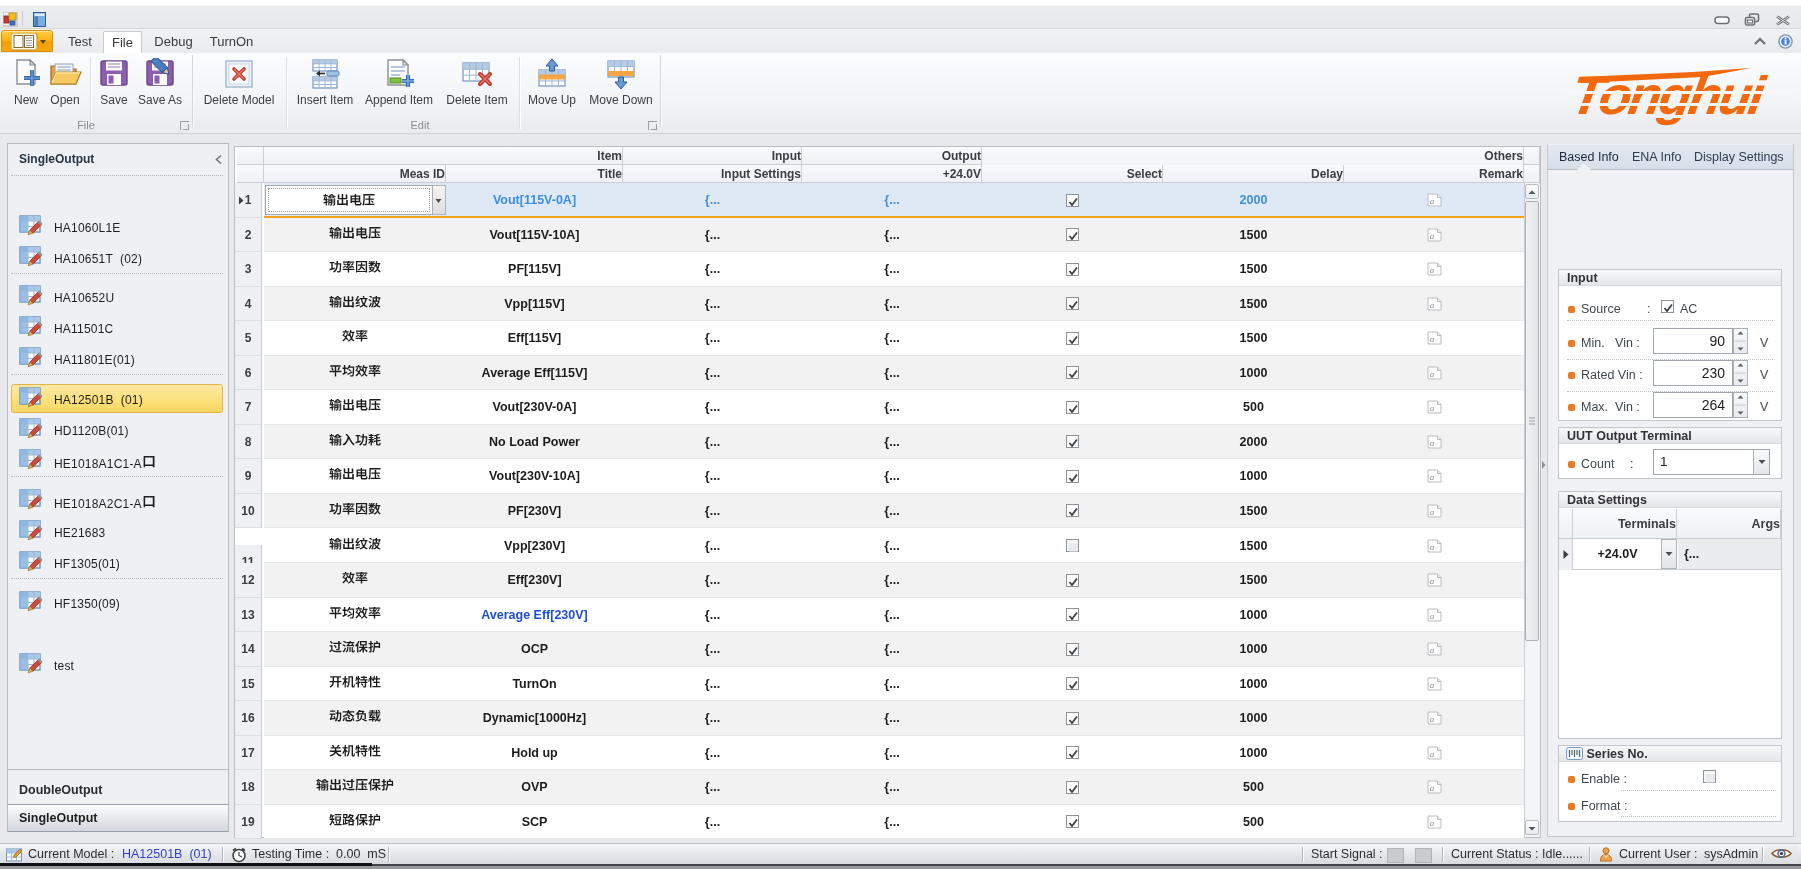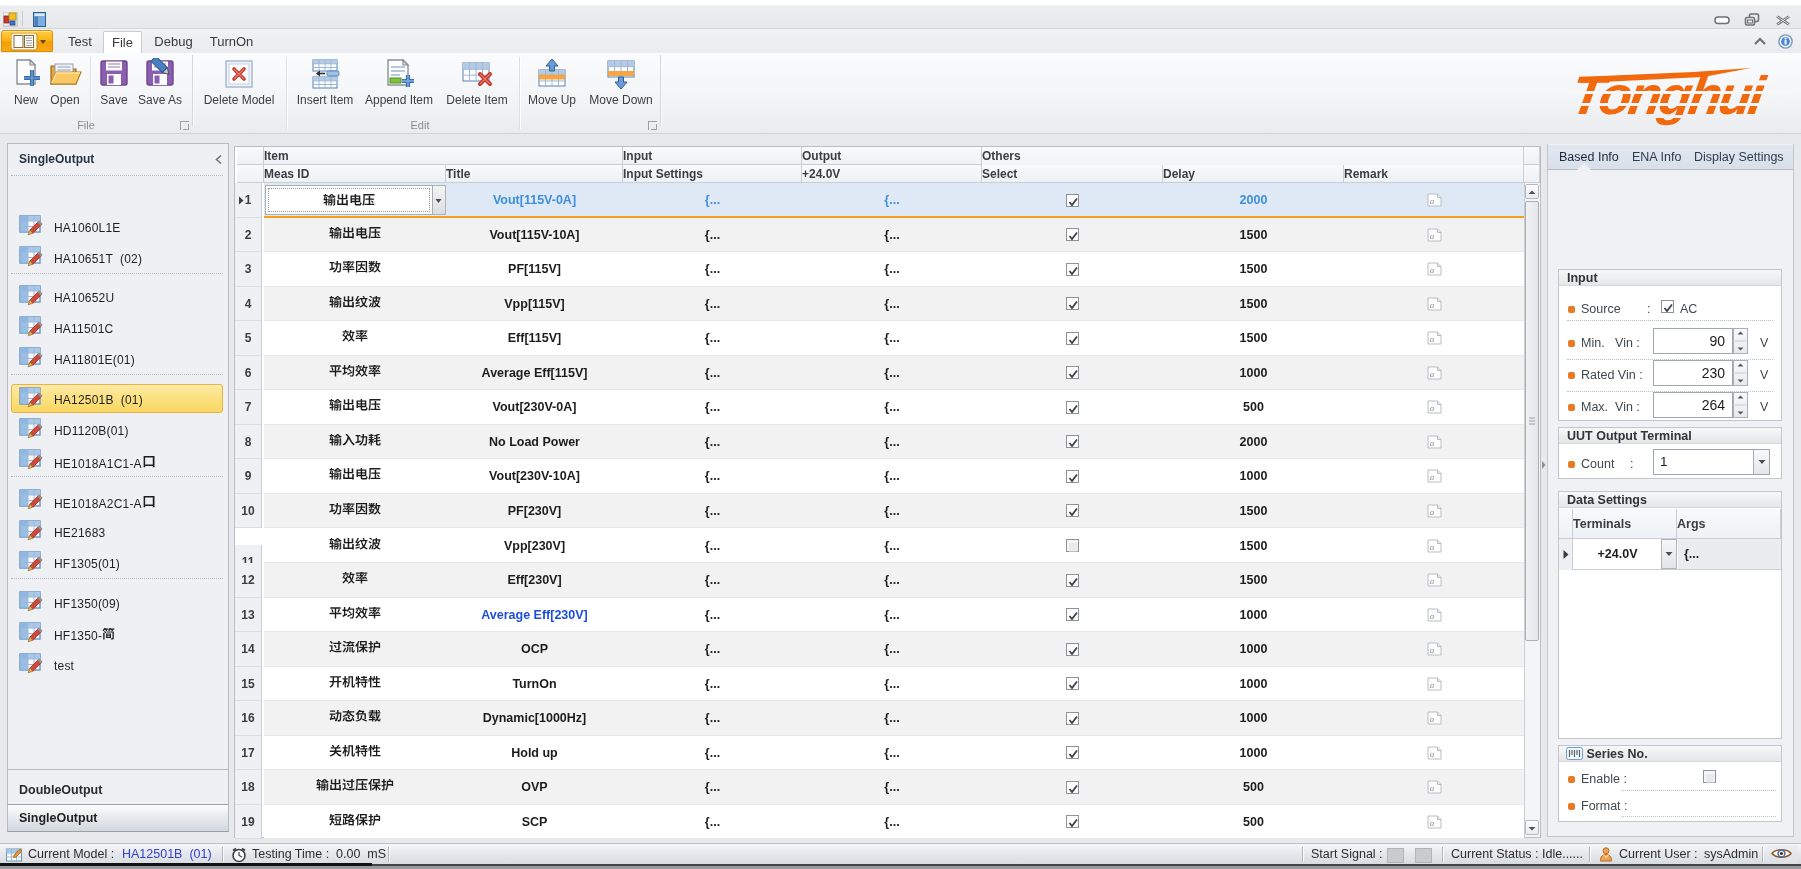--- a/index.html
+++ b/index.html
@@ -19,21 +19,21 @@
 .dlaunch{position:absolute;top:68px;width:9px;height:9px;border-left:1px solid #9aa0a6;border-top:1px solid #9aa0a6}
 .dlaunch:after{content:"";position:absolute;left:2px;top:2px;width:5px;height:5px;border-right:1px solid #9aa0a6;border-bottom:1px solid #9aa0a6}
 #leftpanel{left:7px;top:143px;width:222px;height:689px;background:#eef0f3;border:1px solid #b6bbc2}
 .lpitem{position:absolute;left:3px;width:214px;height:31px;font-size:12px;color:#1f1f1f}
 .lpitem .txt{position:absolute;left:43px;top:9px;white-space:nowrap;letter-spacing:.2px}
 .lpitem svg.icn{position:absolute;left:8px;top:3px}
 .lpsep{position:absolute;left:3px;width:212px;border-top:1px dotted #b4b9c2}
 #dblout{position:absolute;left:7px;top:776px;width:222px;height:28px;background:#eef0f3;border-left:1px solid #b6bbc2;border-right:1px solid #b6bbc2;font-size:12.5px;font-weight:bold;color:#2b2b2b;line-height:28px;padding-left:11px}
 #snglout{position:absolute;left:7px;top:804px;width:222px;height:28px;background:linear-gradient(#fdfdfe,#e8ebee 45%,#d3d8de);border:1px solid #9aa0a9;border-left:1px solid #b6bbc2;border-right:1px solid #b6bbc2;font-size:12.5px;font-weight:bold;color:#1f1f1f;line-height:26px;padding-left:11px}
 #tablewrap{left:234px;top:146px;width:1307px;height:692px;background:#fff;border:1px solid #b9bec6}
-.th{position:absolute;background:linear-gradient(#f8fafc,#eef1f5);border-right:1px solid #c9ced5;border-bottom:1px solid #c9ced5;font-size:12px;font-weight:bold;color:#3a3e44;text-align:left}
+.th{position:absolute;background:linear-gradient(#f8fafc,#eef1f5);border-right:1px solid #c9ced5;border-bottom:1px solid #c9ced5;font-size:12px;font-weight:bold;color:#3a3e44;text-align:right}
 .trow{position:absolute;left:0;width:1288px;height:35px}
 .numcell{position:absolute;left:0;top:0;width:27px;height:35px;background:#eef0f4;border-right:1px solid #c9ced5;border-bottom:1px solid #dadde2;font-size:12px;font-weight:bold;color:#3c3c3c;text-align:center;line-height:34px}
 .cell{position:absolute;top:0;height:35px;line-height:35px;text-align:center;font-size:12.5px;font-weight:bold;color:#1c1c1c;white-space:nowrap}
 #rightpanel{left:1547px;top:144px;width:247px;height:693px;background:#eff1f4;border:1px solid #c2c7cd;border-top:none}
 #rptabs{position:absolute;left:0;top:1px;width:245px;height:25px;background:linear-gradient(#e3e8f0,#d8dfe9);border-bottom:1px solid #b3bbc7}
 #rptabs .t{position:absolute;top:0;height:25px;line-height:25px;font-size:12.5px;color:#2e3c4e;white-space:nowrap}
 .grp{position:absolute;left:10px;width:224px;background:#fff;border:1px solid #c3c7cd}
 .grphdr{position:relative;height:16px;background:linear-gradient(#f7f8f9,#e4e6e9);border-bottom:1px solid #d5d8db;font-size:12.5px;font-weight:bold;color:#333;line-height:16px}
 .bullet{position:absolute;width:7px;height:7px;background:#e87a24;border-radius:2px}
 .rplabel{position:absolute;font-size:12.5px;color:#41484f;white-space:nowrap}
@@ -463,38 +463,20 @@
           <path d="M1 6 L21 6 M1 11.5 L21 11.5 M9 1 L9 17 M15 1 L15 17"></path>
         </g>
 <g transform="translate(14.5,14.5) rotate(45)">
 <rect x="-2.2" y="-9" width="4.4" height="12" fill="#cd4a38" stroke="#9e3326" stroke-width=".8"></rect>
 <rect x="-2.2" y="-10.5" width="4.4" height="2.6" fill="#8d9299"></rect>
 <path d="M-2.2 3 L0 7.5 L2.2 3 Z" fill="#e8b05c" stroke="#9e6f2a" stroke-width=".7"></path>
 </g>
       </svg>
       <span class="txt">HF1350(09)</span>
     </div>
-    <div class="lpitem" style="top:475px">
-      <svg class="icn" width="25" height="23" viewBox="0 0 25 23">
-<rect x="1" y="1" width="20" height="16" fill="#fdfdfd" stroke="#6b93bd" stroke-width="1.4"></rect>
-<rect x="1" y="1" width="20" height="5" fill="#aac9ea"></rect>
-<rect x="1" y="1" width="8" height="16" fill="#88b4e0" opacity=".85"></rect>
-<g stroke="#9db8d6" stroke-width="1">
-          <path d="M1 6 L21 6 M1 11.5 L21 11.5 M9 1 L9 17 M15 1 L15 17"></path>
-        </g>
-<g transform="translate(14.5,14.5) rotate(45)">
-<rect x="-2.2" y="-9" width="4.4" height="12" fill="#cd4a38" stroke="#9e3326" stroke-width=".8"></rect>
-<rect x="-2.2" y="-10.5" width="4.4" height="2.6" fill="#8d9299"></rect>
-<path d="M-2.2 3 L0 7.5 L2.2 3 Z" fill="#e8b05c" stroke="#9e6f2a" stroke-width=".7"></path>
-</g>
-      </svg>
-      <span class="txt">HF1350-<svg width="13" height="15" viewBox="0 0 13 15" fill="#1f1f1f" style="vertical-align:-3px">
-          <use href="#c7b80" x="0"></use>
-        </svg></span>
-    </div>
     <div class="lpitem" style="top:506px">
       <svg class="icn" width="25" height="23" viewBox="0 0 25 23">
 <rect x="1" y="1" width="20" height="16" fill="#fdfdfd" stroke="#6b93bd" stroke-width="1.4"></rect>
 <rect x="1" y="1" width="20" height="5" fill="#aac9ea"></rect>
 <rect x="1" y="1" width="8" height="16" fill="#88b4e0" opacity=".85"></rect>
 <g stroke="#9db8d6" stroke-width="1">
           <path d="M1 6 L21 6 M1 11.5 L21 11.5 M9 1 L9 17 M15 1 L15 17"></path>
         </g>
 <g transform="translate(14.5,14.5) rotate(45)">
 <rect x="-2.2" y="-9" width="4.4" height="12" fill="#cd4a38" stroke="#9e3326" stroke-width=".8"></rect>

